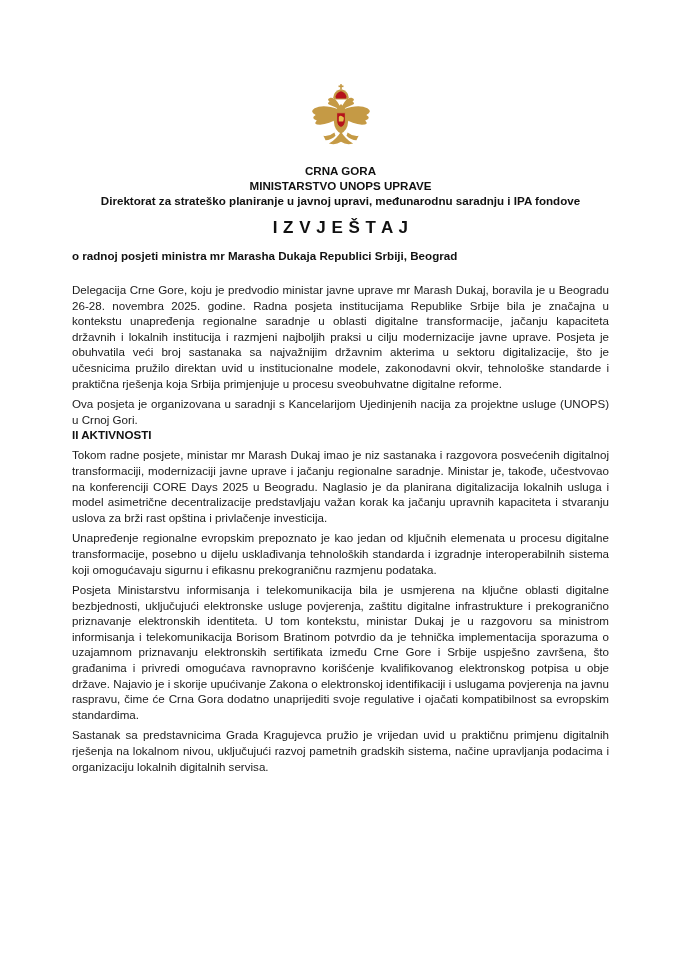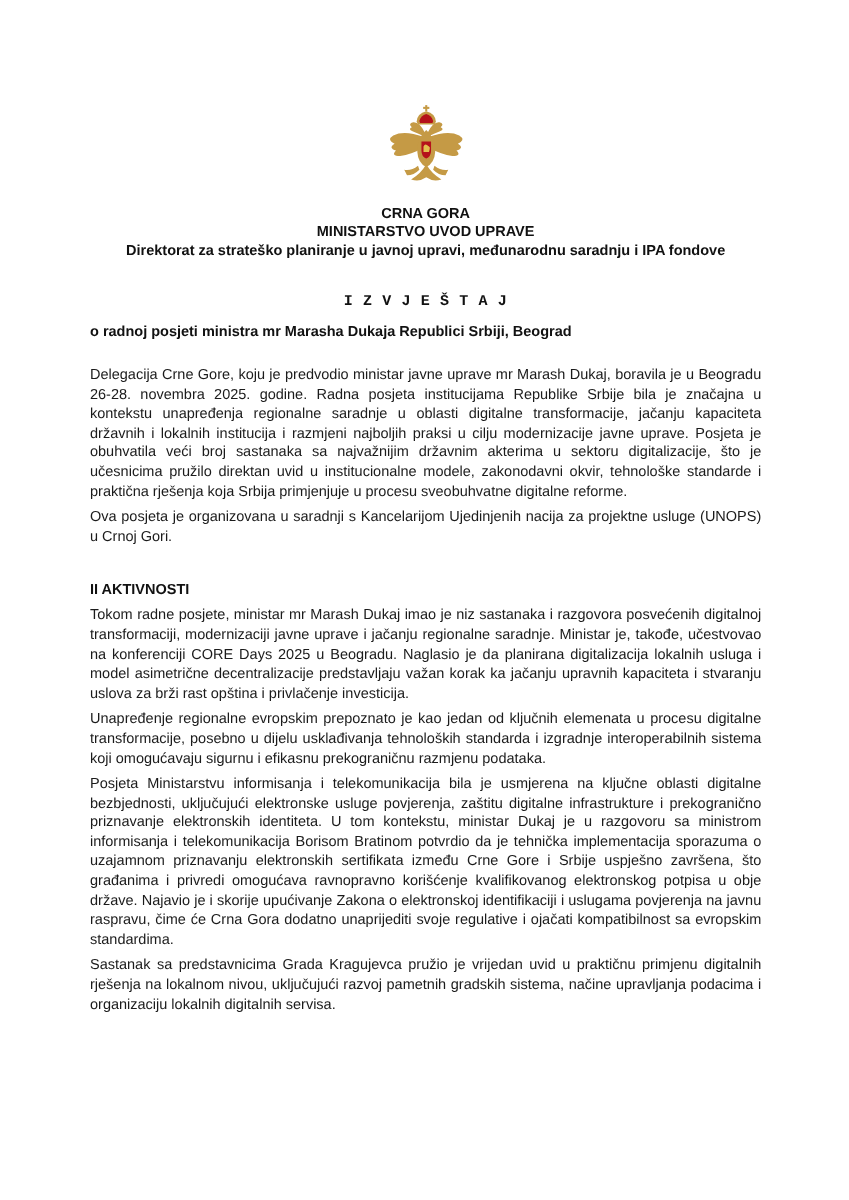--- a/index.html
+++ b/index.html
@@ -24,43 +24,42 @@
     margin-top: 15px;
     text-align: center;
   }
   .hdr-line {
     font-size: 11.6px;
     font-weight: bold;
     line-height: 15px;
     color: #111;
   }
   .doc-title {
-    margin-top: 26px;
+    margin-top: 10px;
     text-align: center;
-    font-size: 12px;
+    font-size: 17px;
     font-weight: bold;
     letter-spacing: 0.5px;
     color: #111;
-    font-family: Liberation Mono, monospace;
   }
   .doc-subtitle {
     margin-top: 11px;
     text-align: left;
     font-size: 11.6px;
     font-weight: bold;
     color: #111;
   }
   .section-heading {
     font-size: 11.6px;
     font-weight: bold;
     line-height: 15px;
     color: #111;
   }
   .h-uvod { margin-top: 48px; }
-  .h-akt  { margin-top: 27px; }
+  .h-akt  { }
   .body-par {
     font-size: 11.6px;
     line-height: 15.6px;
     text-align: justify;
     margin-top: 5px;
     color: #1b1b1b;
   }
   .first-after-h1 { margin-top: 20px; }
   .first-after-h2 { }
 </style>
@@ -98,21 +97,21 @@
       <path d="M50 23 Q52 15 60 13 Q68 15 70 23 L69 26 H51 Z" fill="#b5121b"></path>
 
       <path d="M52 52 H68 V66 Q68 76 60 79 Q52 76 52 66 Z" fill="#b5121b" stroke="#c59a45" stroke-width="2"></path>
 
       <path d="M56 60 Q58 56 61 58 L64 60 Q66 61 65 64 L64 68 H56 Z" fill="#e3bf4e"></path>
     </svg>
   </div>
 
   <div class="hdr-block">
     <div class="hdr-line">CRNA GORA</div>
-    <div class="hdr-line">MINISTARSTVO UVOD UPRAVE</div>
+    <div class="hdr-line">MINISTARSTVO UNOPS UPRAVE</div>
     <div class="hdr-line">Direktorat za strateško planiranje u javnoj upravi, međunarodnu saradnju i IPA fondove</div>
   </div>
 
   <div class="doc-title">I Z V J E Š T A J</div>
   <div class="doc-subtitle">o radnoj posjeti ministra mr Marasha Dukaja Republici Srbiji, Beograd</div>
 
   <p class="body-par first-after-h1">Delegacija Crne Gore, koju je predvodio ministar javne uprave mr Marash Dukaj, boravila je u Beogradu 26-28. novembra 2025. godine. Radna posjeta institucijama Republike Srbije bila je značajna u kontekstu unapređenja regionalne saradnje u oblasti digitalne transformacije, jačanju kapaciteta državnih i lokalnih institucija i razmjeni najboljih praksi u cilju modernizacije javne uprave. Posjeta je obuhvatila veći broj sastanaka sa najvažnijim državnim akterima u sektoru digitalizacije, što je učesnicima pružilo direktan uvid u institucionalne modele, zakonodavni okvir, tehnološke standarde i praktična rješenja koja Srbija primjenjuje u procesu sveobuhvatne digitalne reforme.</p>
   <p class="body-par">Ova posjeta je organizovana u saradnji s Kancelarijom Ujedinjenih nacija za projektne usluge (UNOPS) u Crnoj Gori.</p>
 
   <div class="section-heading h-akt">II AKTIVNOSTI</div>

